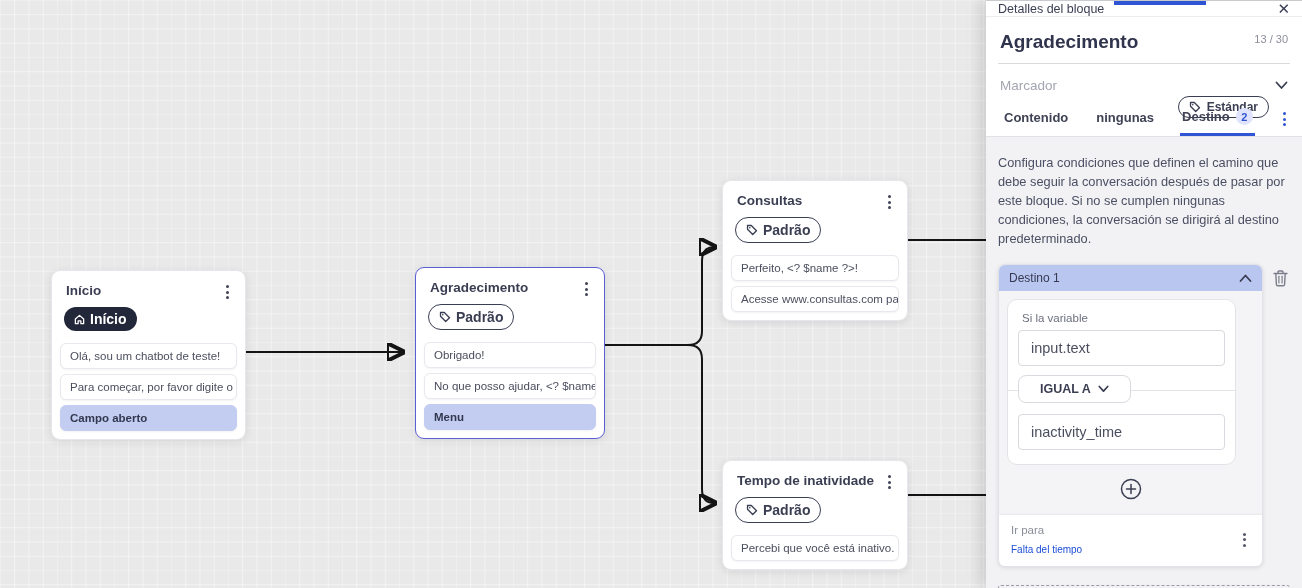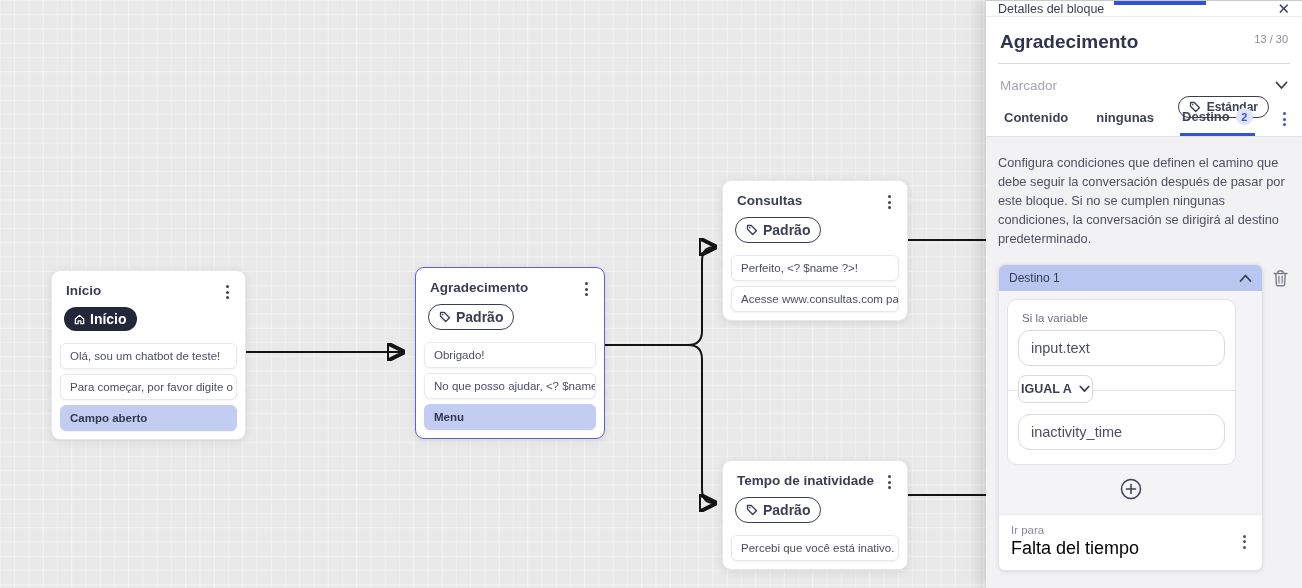--- a/index.html
+++ b/index.html
@@ -75,32 +75,32 @@
   .dest-row { display:flex; align-items:flex-start; gap:8px; margin-top:16px; }
   .dest-card { width:274px; background:#f4f4f6; border:1px solid #e2e2e8; border-radius:7px;
     box-shadow:0 1px 4px rgba(0,0,0,.1); overflow:hidden; }
   .dest-head { height:26px; background:#b9c6f0; display:flex; align-items:center;
     justify-content:space-between; padding:0 10px; cursor:pointer; }
   .dest-head span { font-size:12px; font-weight:normal; color:#363a52; }
   .dest-mid { padding:8px 8px 0; }
   .cond-card { width:229px; background:#fff; border:1px solid #e2e2e7; border-radius:10px;
     padding:12px 10px 14px; }
   .cond-label { font-size:11.5px; color:#6b6e7e; margin:0 0 6px 4px; display:block; }
-  .tinput { height:36px; border:1px solid #d9d9df; border-radius:12px; background:#fff;
+  .tinput { height:36px; border:1px solid #d9d9df; border-radius:4px; background:#fff;
     display:flex; align-items:center; padding:0 12px; font-size:14.5px; color:#4b4e5e; }
   .op-row { position:relative; margin:9px 0; height:30px; }
   .op-line { position:absolute; left:-10px; right:-10px; top:50%; height:1px; background:#e4e4e8; }
   .op-btn { position:relative; z-index:1; display:inline-flex; align-items:center; gap:7px;
-    background:#fff; border:1px solid #d9d9df; border-radius:8px; padding:6px 2px;
+    background:#fff; border:1px solid #d9d9df; border-radius:8px; padding:6px 21px;
     font-size:12.5px; font-weight:bold; color:#3a3e52; cursor:pointer; font-family:inherit; }
   .plus-btn { display:block; margin:13px auto 12px; background:none; border:none; cursor:pointer; }
   .dest-foot { background:#fff; padding:9px 12px 11px; display:flex; justify-content:space-between;
     align-items:center; box-shadow:0 -1px 2px rgba(0,0,0,.05); }
   .goto-label { font-size:11.5px; color:#8b8e9a; }
-  .goto-value { font-size:18px; color:#000000; margin-top:2px; }
+  .goto-value { font-size:10px; color:#1d4ed8; margin-top:8px; }
   .trash-btn { background:none; border:none; cursor:pointer; margin-top:4px; padding:2px; }
 
   .add-dest { display:block; width:100%; margin-top:18px; height:42px; background:transparent;
     border:1.4px dashed #9b9ba4; border-radius:3px; font-size:13px; font-weight:bold;
     color:#33374d; cursor:pointer; font-family:inherit; }
 </style>
 </head>
 <body>
 
 <div class="stage">

